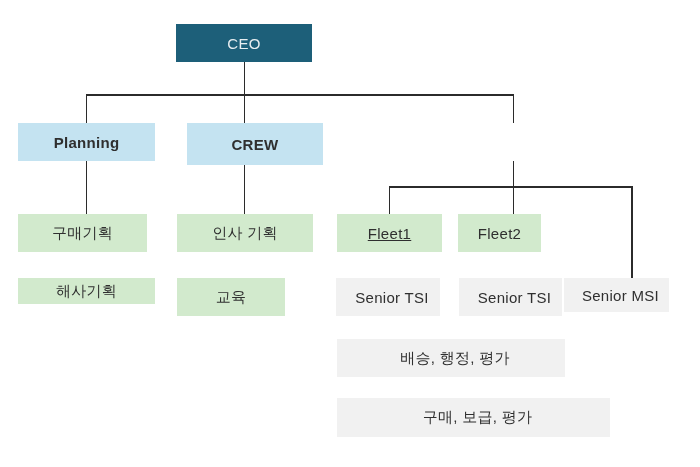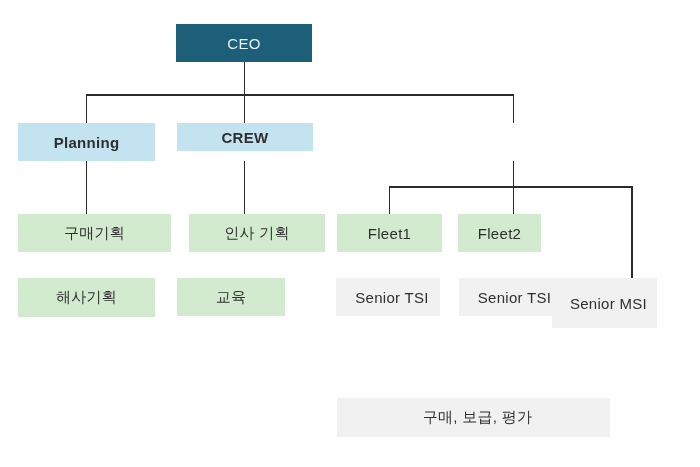--- a/index.html
+++ b/index.html
@@ -44,24 +44,25 @@
     <div class="connector" style="left: 85.5px; top: 94px; width: 1.5px; height: 29px;"></div>
     <div class="connector" style="left: 512.5px; top: 94px; width: 1.5px; height: 29px;"></div>
     <div class="connector" style="left: 85.5px; top: 161px; width: 1.5px; height: 53px;"></div>
     <div class="connector" style="left: 243.5px; top: 161px; width: 1.5px; height: 53px;"></div>
     <div class="connector" style="left: 512.5px; top: 161px; width: 1.5px; height: 53px;"></div>
     <div class="connector" style="left: 388.5px; top: 186px; width: 244px; height: 1.5px;"></div>
     <div class="connector" style="left: 388.5px; top: 186px; width: 1.5px; height: 28px;"></div>
     <div class="connector" style="left: 631px; top: 186px; width: 1.5px; height: 92px;"></div>
     <div class="node level1" style="left: 176px; top: 24px; width: 136px; height: 38px;">CEO</div>
     <div class="node level2" style="left: 18px; top: 123px; width: 137px; height: 38px;">Planning</div>
-    <div class="node level2" style="left: 177px; top: 123px; width: 136px; height: 28px;">CREW</div>
-    <div class="node level3" style="left: 18px; top: 214px; width: 153px; height: 38px;">구매기획</div>
-    <div class="node level3" style="left: 177px; top: 214px; width: 136px; height: 38px; margin-left: 12px;">인사 기획</div>
-    <div class="node level3" style="left: 337px; top: 214px; width: 105px; height: 38px;">Fleet1</div>
+    <div class="node level2" style="left: 187px; top: 123px; width: 136px; height: 42px;">CREW</div>
+    <div class="node level3" style="left: 18px; top: 214px; width: 129px; height: 38px;">구매기획</div>
+    <div class="node level3" style="left: 177px; top: 214px; width: 136px; height: 38px;">인사 기획</div>
+    <div class="node level3" style="left: 337px; top: 214px; width: 105px; height: 38px; text-decoration: underline;">Fleet1</div>
     <div class="node level3" style="left: 458px; top: 214px; width: 83px; height: 38px;">Fleet2</div>
-    <div class="node level3" style="left: 18px; top: 278px; width: 137px; height: 39px; font-family: Liberation Serif, serif;">해사기획</div>
+    <div class="node level3" style="left: 18px; top: 278px; width: 137px; height: 26px; font-family: Liberation Serif, serif;">해사기획</div>
     <div class="node level3" style="left: 177px; top: 278px; width: 108px; height: 38px;">교육</div>
     <div class="node level4" style="left: 336px; top: 278px; width: 104px; height: 38px;">Senior TSI</div>
     <div class="node level4" style="left: 459px; top: 278px; width: 103px; height: 38px;">Senior TSI</div>
-    <div class="node level4" style="left: 552px; top: 278px; width: 105px; height: 50px;">Senior MSI</div>
+    <div class="node level4" style="left: 564px; top: 278px; width: 105px; height: 34px;">Senior MSI</div>
+    <div class="node level4" style="left: 337px; top: 339px; width: 228px; height: 38px;">배승, 행정, 평가</div>
     <div class="node level4" style="left: 337px; top: 398px; width: 273px; height: 39px;">구매, 보급, 평가</div>
   </div>
 
 </body></html>

